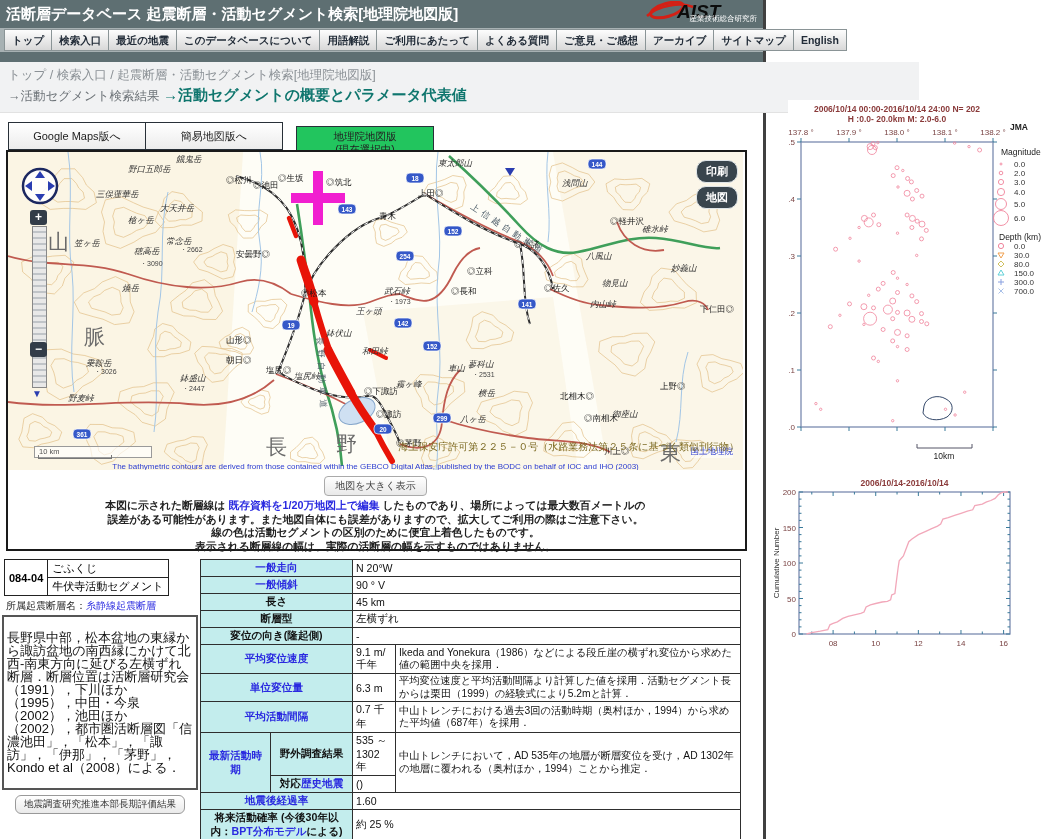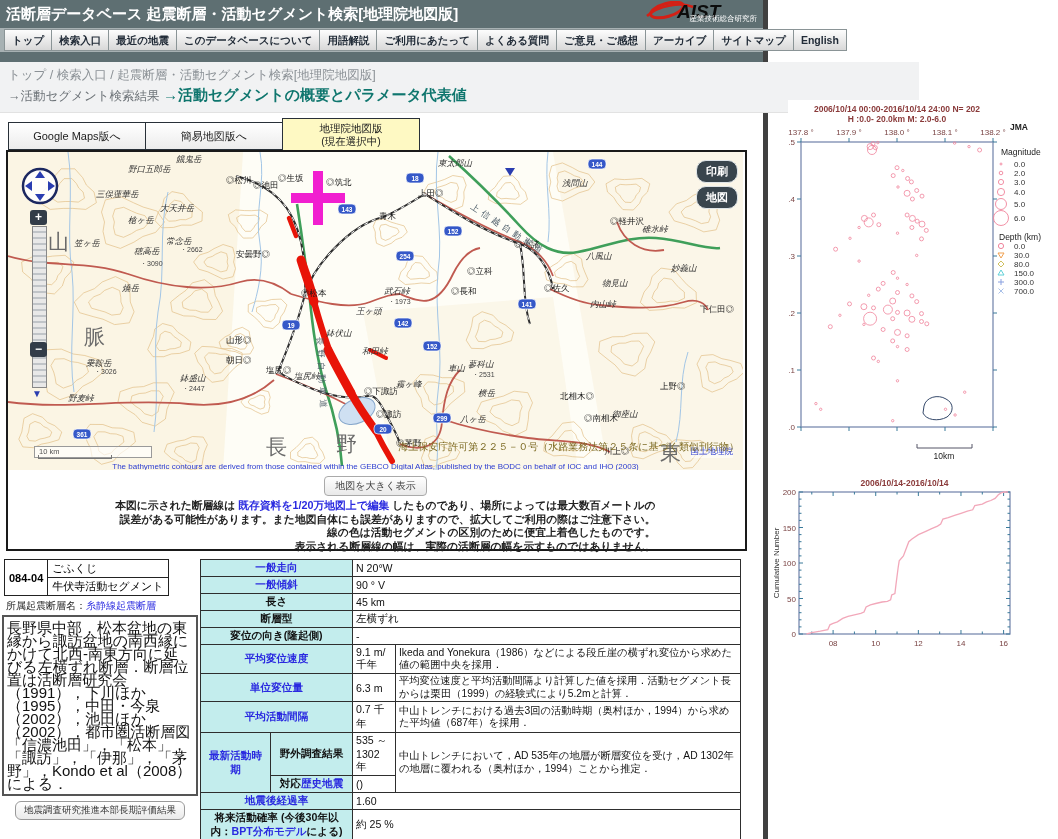--- a/index.html
+++ b/index.html
@@ -1,37 +1,37 @@
 <!DOCTYPE html>
 <html><head>
 <meta charset="utf-8">
 <style>
   html,body{margin:0;padding:0;background:#fff;}
   body{width:1058px;height:839px;position:relative;overflow:hidden;
        font-family:"Liberation Sans",sans-serif;-webkit-font-smoothing:antialiased;}
   
-  #leftpanel{position:absolute;left:0;top:0;width:763px;height:839px;background:#fff;border-right:5px solid #404040;}
+  #leftpanel{position:absolute;left:0;top:0;width:763px;height:839px;background:#fff;border-right:3px solid #404040;}
   #titlebar{position:absolute;left:0;top:0;width:763px;height:28px;background:#5e6f72;color:#fff;}
   #titlebar .ttl{position:absolute;left:6px;top:5px;font-size:15px;font-weight:bold;letter-spacing:0;}
   #logo{position:absolute;right:4px;top:1px;width:170px;height:26px;}
   #logo .sub{position:absolute;right:2px;top:13px;color:#fff;font-size:7.5px;padding-left:28px;}
   #navbar{position:absolute;left:0;top:28px;width:763px;height:24px;background:#a7b1b3;display:flex;align-items:center;padding-left:4px;box-sizing:border-box;}
   .navbtn{height:20px;line-height:20px;padding:0 7px;font-size:10.5px;font-weight:bold;color:#222c38;
           background:linear-gradient(#fdfdfd,#d8d8d8);border:1px solid #8a9496;border-right:none;cursor:pointer;white-space:nowrap;}
   .navbtn:last-child{border-right:1px solid #8a9496;}
   #darkstrip{position:absolute;left:0;top:52px;width:763px;height:10px;background:#5e6f72;}
   #crumbbar{position:absolute;left:0;top:62px;width:919px;height:50px;background:#f1f2f3;border-bottom:1px solid #e2e2e2;}
   #crumb1{position:absolute;left:8px;top:5px;font-size:12.5px;color:#8b9196;}
   #crumb2{position:absolute;left:8px;top:24px;font-size:12.5px;color:#6d7378;}
   #crumb2 b{color:#0f766e;font-size:15px;}
   
   #tabs{position:absolute;left:8px;top:118px;height:34px;}
   .tab{position:absolute;top:4px;width:136px;height:26px;border:1px solid #283038;background:linear-gradient(#ffffff,#ececec);
        font-size:11px;color:#222;display:flex;align-items:center;justify-content:center;cursor:pointer;text-align:center;}
-  .tab.sel{top:0;height:32px;background:#fef9c3;flex-direction:column;line-height:13px;font-size:10.5px;}
+  .tab.sel{top:8px;height:32px;background:#22c55e;flex-direction:column;line-height:13px;font-size:10.5px;margin-left:14px;}
   
   #mapbox{position:absolute;left:6px;top:150px;width:737px;height:397px;border:2px solid #1a1a1a;background:#fff;box-sizing:content-box;}
   #mapwrap{position:absolute;left:0;top:0;width:735px;height:318px;overflow:hidden;background:#fdfcf5;}
   #mapsvg{position:absolute;left:0;top:0;}
   .map-btn{position:absolute;right:5px;width:40px;height:21px;background:#39454d;color:#fff;font-size:11px;font-weight:bold;
            display:flex;align-items:center;justify-content:center;border:1px solid #dfe5e8;border-radius:10px;cursor:pointer;}
   #btn-print{top:8px;} #btn-map{top:34px;}
   #gsi-link{position:absolute;right:10px;bottom:12px;font-size:8.5px;color:#2a3bd0;cursor:pointer;background:rgba(255,255,255,.5);}
   #credit-jp{position:absolute;right:4px;bottom:16px;font-size:10px;color:#7c6a22;white-space:nowrap;text-align:center;}
   #credit-en{position:absolute;left:0;bottom:-1px;width:735px;text-align:center;font-size:8px;color:#2a3bd0;white-space:nowrap;}
@@ -43,30 +43,30 @@
   #zslider{position:absolute;left:22px;top:58px;width:17px;height:186px;}
   #zplus,#zminus{position:absolute;left:0;width:17px;height:15px;background:#323c48;color:#fff;font-weight:bold;
         font-size:12px;line-height:14px;text-align:center;border-radius:3px;cursor:pointer;}
   #zplus{top:0;} #zminus{top:132px;}
   #ztrack{position:absolute;left:2px;top:16px;width:13px;height:160px;background:repeating-linear-gradient(#e8e8e8 0 4px,#c0c4c8 4px 6px);border:1px solid #888;cursor:pointer;}
   #zarrow{position:absolute;left:2px;top:178px;color:#2a3db0;font-size:10px;}
   
   #mapnotes{position:absolute;left:0;top:320px;width:735px;height:77px;background:#fff;text-align:center;}
   #expandbtn{margin-top:4px;font-size:10px;color:#444;background:linear-gradient(#fff,#e9e9e9);
              border:1px solid #aaa;border-radius:4px;padding:2px 10px;cursor:pointer;font-family:inherit;}
-  #notetext{width:560px;margin:3px auto 0;text-align:right;font-size:10.8px;line-height:13.5px;color:#222;font-weight:bold;}
+  #notetext{width:560px;margin:3px auto 0;text-align:center;font-size:10.8px;line-height:13.5px;color:#222;font-weight:bold;}
   #notetext a{color:#2a2ae0;text-decoration:none;font-weight:bold;cursor:pointer;}
   
   #infobox{position:absolute;left:2px;top:559px;width:196px;}
   #codetbl{border-collapse:collapse;margin-left:2px;}
   #codetbl td{border:1px solid #222;font-size:11px;padding:1px 4px;background:#fff;}
   #codetbl .code{font-size:11px;font-weight:bold;}
   #parentline{font-size:10px;color:#222;margin:3px 0 2px 4px;}
   #parentline a{color:#2a2ae0;cursor:pointer;text-decoration:none;text-align:right;}
-  #descbox{border:2px solid #555;font-size:15px;line-height:13px;padding:4px 3px;color:#111;}
+  #descbox{border:2px solid #555;font-size:13px;line-height:13px;padding:14px 3px;color:#111;}
   #hqbtn{display:block;margin:5px auto 0;font-size:9.5px;color:#333;background:linear-gradient(#fff,#eaeaea);
          border:1px solid #999;border-radius:6px;padding:2px 8px;cursor:pointer;font-family:inherit;}
   
   #ptable{position:absolute;left:200px;top:559px;border-collapse:collapse;table-layout:fixed;width:540px;}
   #ptable td{border:1px solid #2e2e2e;font-size:10.6px;padding:1px 3px;vertical-align:middle;overflow:hidden;}
   #ptable .h{background:#c3eded;text-align:center;font-weight:bold;color:#111;}
   #ptable .h a{color:#2a2ae0;text-decoration:none;cursor:pointer;}
   #ptable .v{background:#fff;color:#111;}
   #ptable .n{background:#fff;color:#111;font-size:10.3px;line-height:12.5px;}
   

